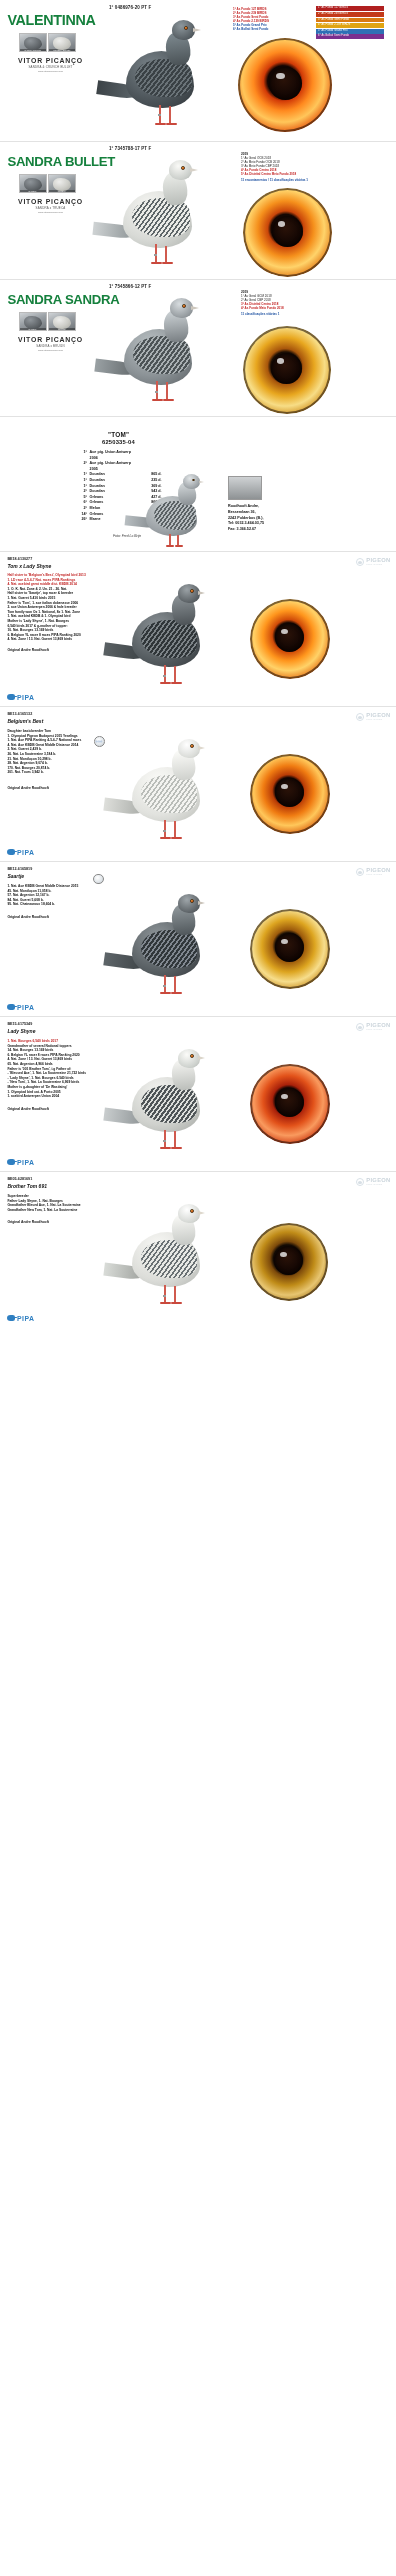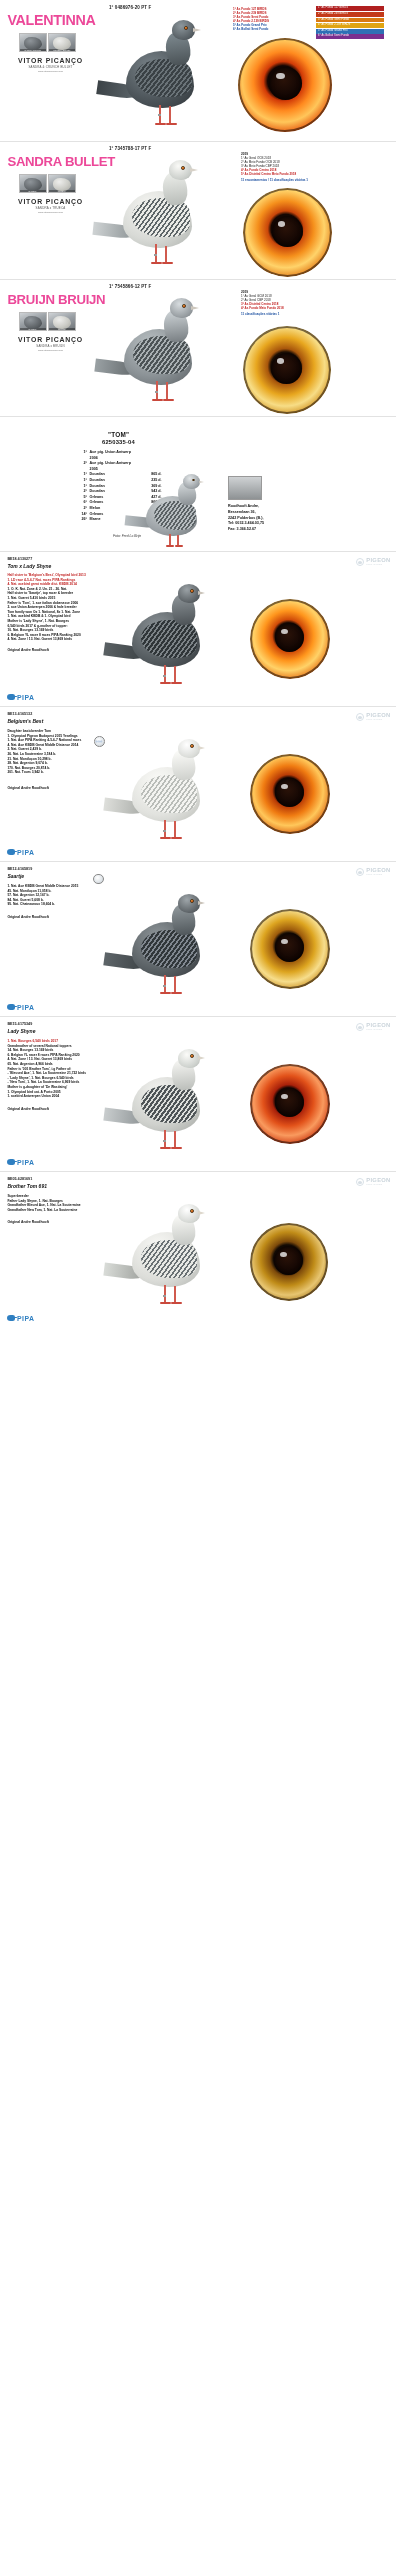--- a/index.html
+++ b/index.html
@@ -33,21 +33,21 @@
     letter-spacing: 0.1px;
   }
 
   
   .big-name {
     position:absolute;
     font-family: "Liberation Sans", sans-serif;
     font-weight: bold;
     font-size: 14.3px;
     letter-spacing: -0.3px;
-    color: #ec4899;
+    color: #15803d;
   }
 
   
   .breeder {
     position:absolute;
     text-align:center;
     width: 101px;
   }
   .breeder .bn {
     font-size: 6.9px;
@@ -357,21 +357,21 @@
     <div class="eye-macro" style="left:243px; top:46px; width:89px; height:89px;">
       <div class="iris" style="background:radial-gradient(circle at 48% 46%, #140703 0%, #140703 22%, #c9460a 27%, #f5901c 42%, #ffd36a 58%, #e07310 76%, #83290a 93%, #32110a 100%);"></div>
       <div class="pupil" style="left:29px; top:27.5px; width:31px; height:31px;"></div>
       <div class="glint" style="left:35px; top:33px; width:7.4px; height:5.8px;"></div>
       <div class="rim"></div>
     </div>
   </div>
 
   <div class="panel" style="height:137px;">
     <div class="ring-line" style="left:109px; top:4.2px;">1° 7545866-12 PT F</div>
-    <div class="big-name" style="left:7.4px; top:11.6px; font-size:13.2px;">BRUIJN BRUIJN</div>
+    <div class="big-name" style="left:7.4px; top:11.6px; font-size:13.2px;">SANDRA SANDRA</div>
 
     <div class="thumbs" style="left:19px; top:32px;">
       <div class="thumb">
         <div class="thumb-cap">SANDRA</div>
       </div>
       <div class="thumb light">
         <div class="thumb-cap">BRUIJN</div>
       </div>
     </div>
 

